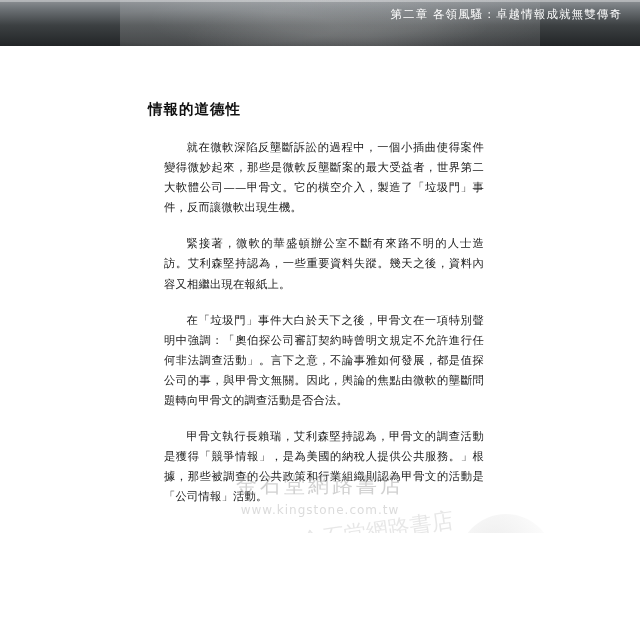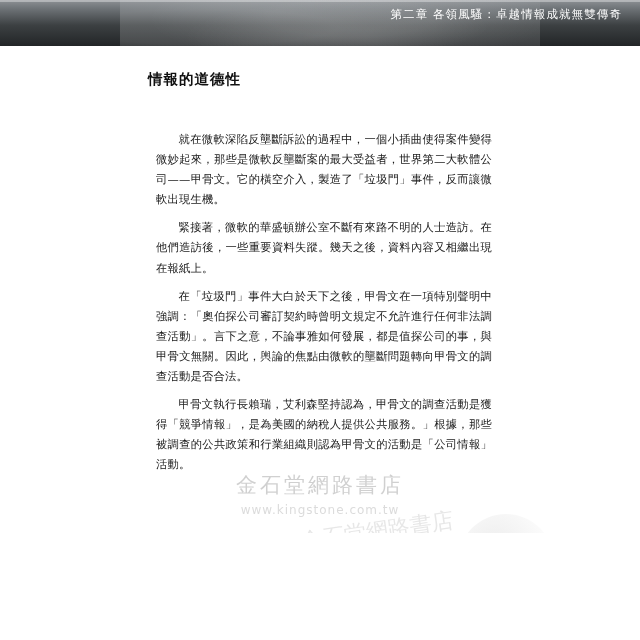--- a/index.html
+++ b/index.html
@@ -64,39 +64,39 @@
   .content {
     position: absolute;
     left: 0;
     top: 46px;
     width: 640px;
     height: 594px;
   }
   .section-title {
     position: absolute;
     left: 148px;
-    top: 24px;
+    top: 54px;
     font-size: 14.5px;
     font-weight: bold;
     color: #111111;
     letter-spacing: 1px;
   }
   .body-text {
     position: absolute;
     left: 148px;
     top: 76px;
     width: 352px;
     font-size: 11.3px;
     line-height: 20.1px;
     color: #1a1a1a;
     text-align: justify;
     letter-spacing: 0.2px;
   }
   .body-text p {
-    margin: 8px;
+    margin: 16px;
     text-indent: 2em;
   }
 
   
   .wm-diag {
     position: absolute;
     left: 300px;
     top: 470px;
     font-size: 22px;
     color: rgba(120,120,120,0.18);
@@ -155,21 +155,21 @@
     <div class="ghost"></div>
     <div class="header-title">第二章  各領風騷：卓越情報成就無雙傳奇</div>
   </div>
 
   <div class="content">
 
     <div class="section-title">情報的道德性</div>
 
     <div class="body-text">
       <p>就在微軟深陷反壟斷訴訟的過程中，一個小插曲使得案件變得微妙起來，那些是微軟反壟斷案的最大受益者，世界第二大軟體公司——甲骨文。它的橫空介入，製造了「垃圾門」事件，反而讓微軟出現生機。</p>
-      <p>緊接著，微軟的華盛頓辦公室不斷有來路不明的人士造訪。在他們造訪後，一些重要資料失蹤。幾天之後，資料內容又相繼出現在報紙上。</p>
+      <p>緊接著，微軟的華盛頓辦公室不斷有來路不明的人士造訪。艾利森堅持認為，一些重要資料失蹤。幾天之後，資料內容又相繼出現在報紙上。</p>
       <p>在「垃圾門」事件大白於天下之後，甲骨文在一項特別聲明中強調：「奧伯探公司審訂契約時曾明文規定不允許進行任何非法調查活動」。言下之意，不論事雅如何發展，都是值探公司的事，與甲骨文無關。因此，輿論的焦點由微軟的壟斷問題轉向甲骨文的調查活動是否合法。</p>
       <p>甲骨文執行長賴瑞，艾利森堅持認為，甲骨文的調查活動是獲得「競爭情報」，是為美國的納稅人提供公共服務。」根據，那些被調查的公共政策和行業組織則認為甲骨文的活動是「公司情報」活動。</p>
 
     </div>
 
     <div class="wm-circle"></div>
     <div class="wm-diag">金石堂網路書店</div>
 
     <div class="page-number">036</div>
   </div>

